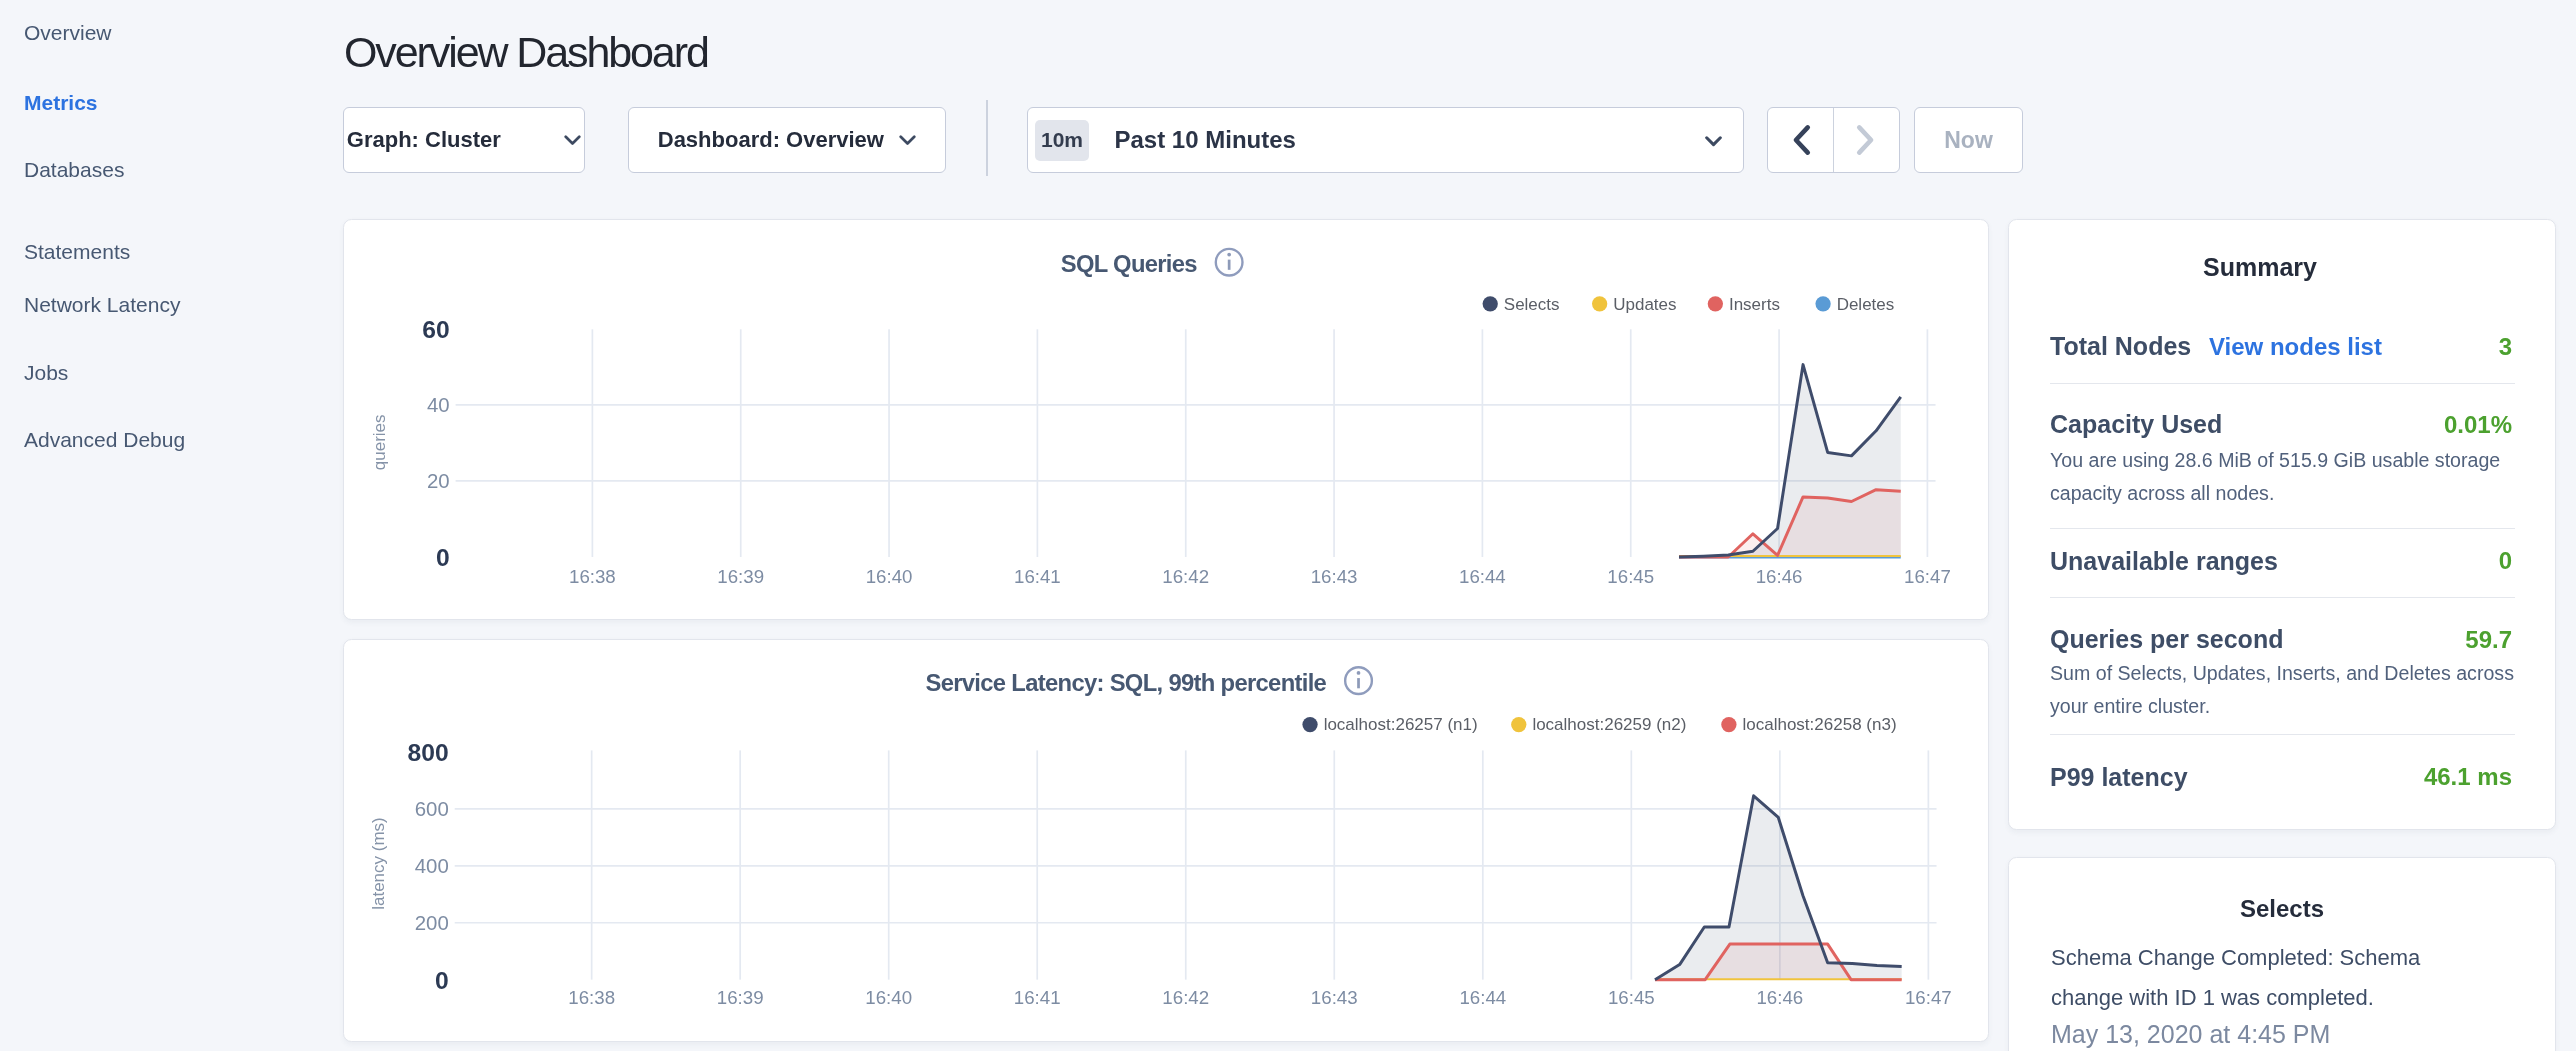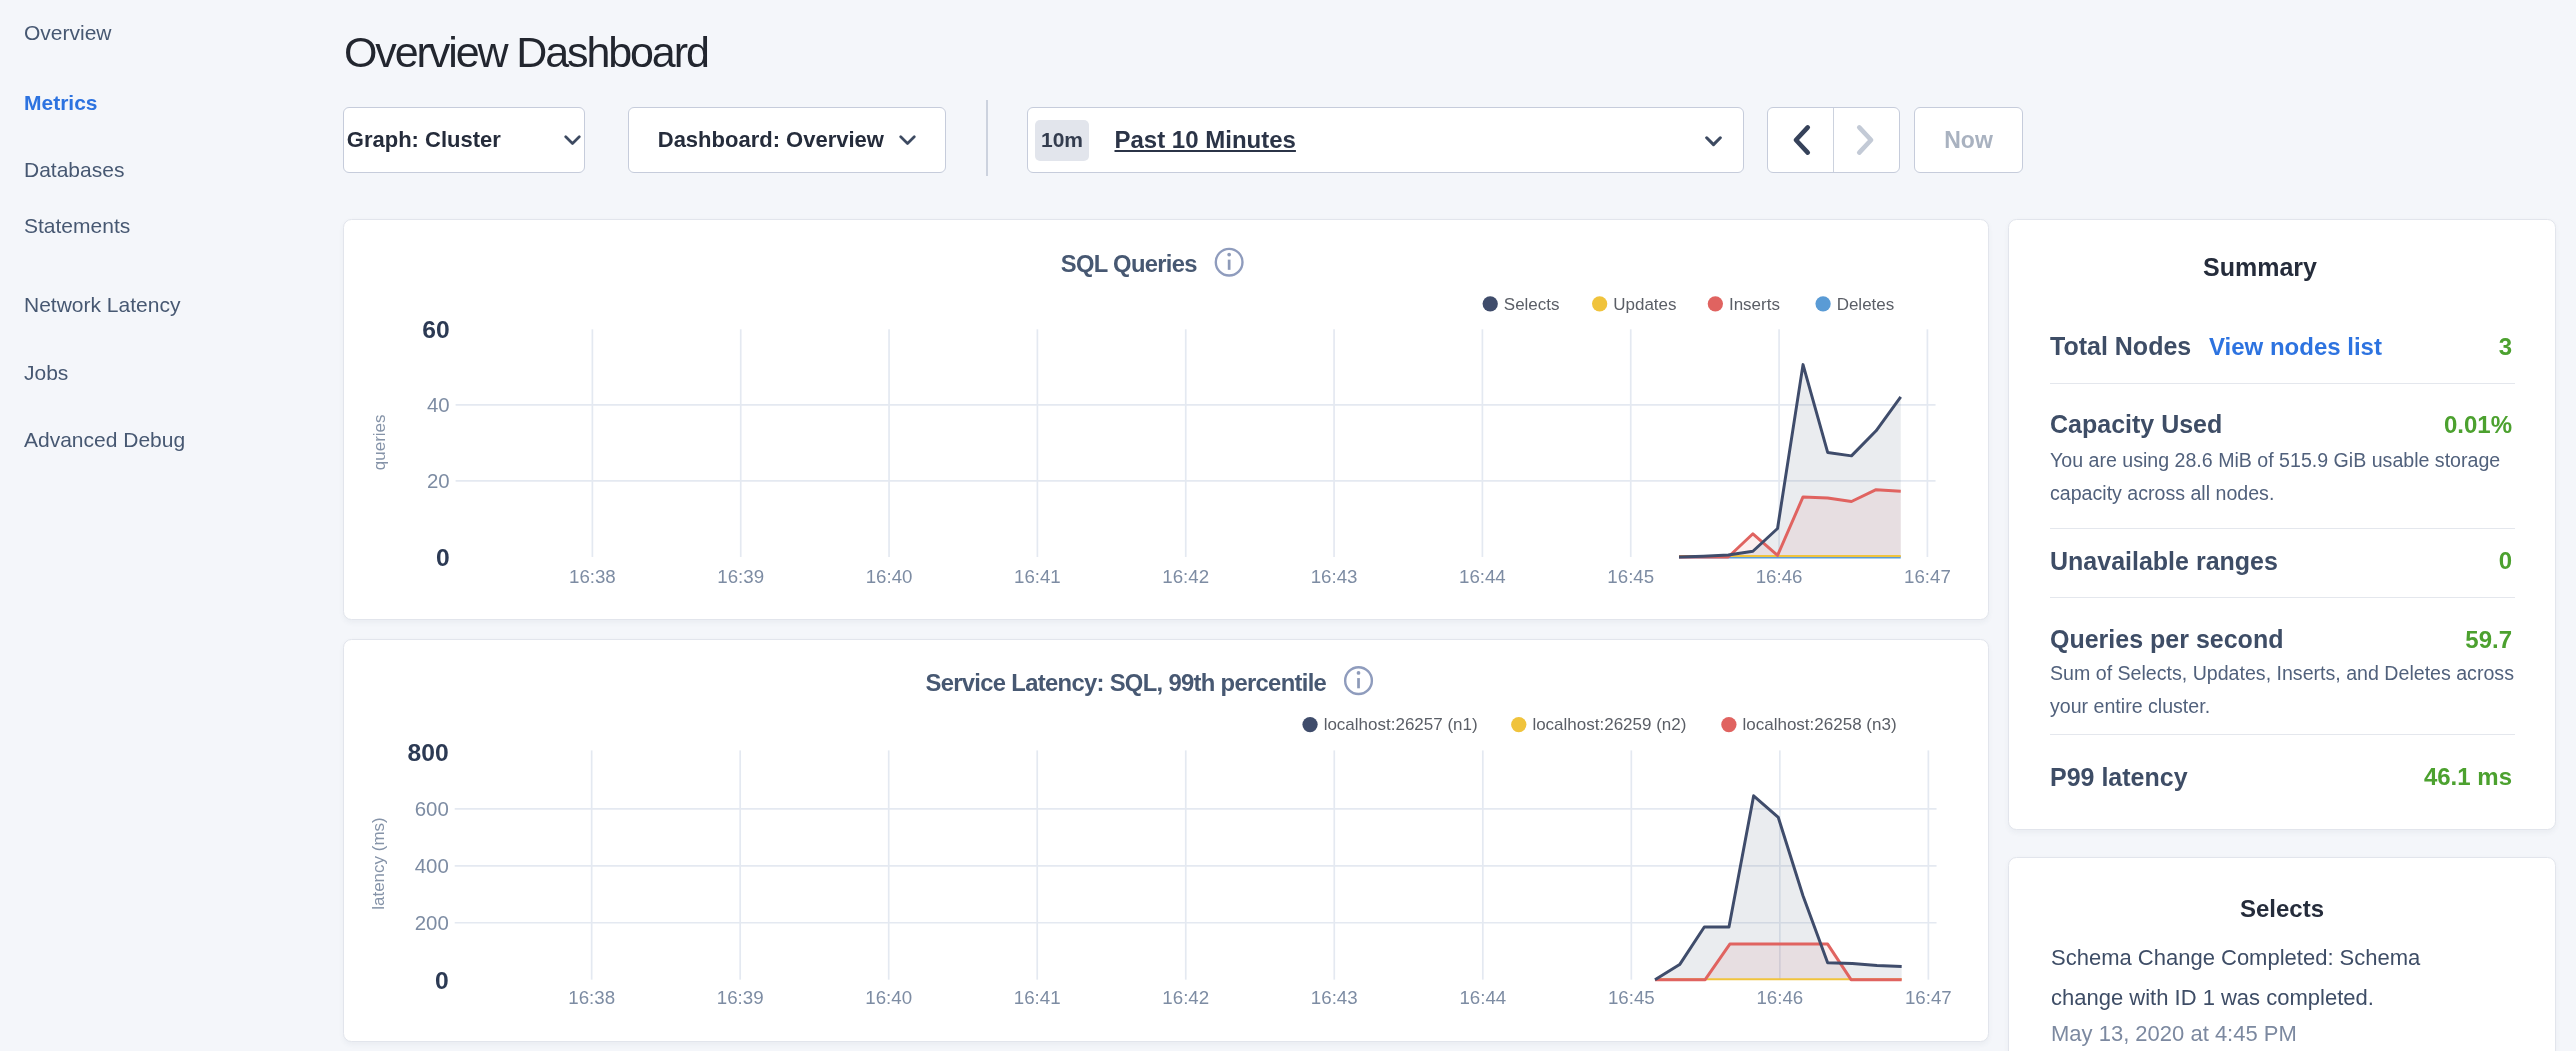--- a/index.html
+++ b/index.html
@@ -16,21 +16,21 @@
   .sumpara { position:absolute; font-size:19.6px; color:#51617c; line-height:33px; }
   .divider { position:absolute; left:2050px; width:465px; height:0.9px; background:#e4e7ed; }
 </style>
 </head>
 <body>
 <div id="page">
 
   <div class="navitem" style="top:22px;">Overview</div>
   <div class="navitem" style="top:92px; color:#2d73e0; font-weight:bold;">Metrics</div>
   <div class="navitem" style="top:159px;">Databases</div>
-  <div class="navitem" style="top:215px;">Statements</div>
+  <div class="navitem" style="top:241px;">Statements</div>
   <div class="navitem" style="top:294px;">Network Latency</div>
   <div class="navitem" style="top:362px;">Jobs</div>
   <div class="navitem" style="top:429px;">Advanced Debug</div>
 
   <div class="abs" style="left:344px; top:31px; font-size:43px; letter-spacing:-2.1px; color:#22262f; line-height:43px;">Overview Dashboard</div>
 
   <div class="ctl" style="left:343px; width:242px;gap:48px;">
     <span class="ctltxt">Graph: Cluster</span>
     <svg width="17" height="11" style="margin-left:15.3px;" viewBox="0 0 20 13">
         <polyline points="2,2 10,10 18,2" fill="none" stroke="#3d4a61" stroke-width="3.2" stroke-linecap="round" stroke-linejoin="round"></polyline>
@@ -38,21 +38,21 @@
   </div>
   <div class="ctl" style="left:628px; width:318px;">
     <span class="ctltxt">Dashboard: Overview</span>
     <svg width="17" height="11" style="margin-left:15.3px;" viewBox="0 0 20 13">
         <polyline points="2,2 10,10 18,2" fill="none" stroke="#3d4a61" stroke-width="3.2" stroke-linecap="round" stroke-linejoin="round"></polyline>
       </svg>
   </div>
   <div class="abs" style="left:986px; top:100px; width:1.7px; height:76px; background:#ccd2de;"></div>
   <div class="ctl" style="left:1027px; width:717px; justify-content:flex-start;">
     <div style="margin-left:7px; width:54px; height:41px; background:#e2e5ec; border-radius:5.1px; display:flex; align-items:center; justify-content:center; font-size:21px; font-weight:bold; color:#333c4e;">10m</div>
-    <span style="margin-left:25.5px; font-size:24px; font-weight:bold; color:#2b3447;text-decoration:underline;">Past 10 Minutes</span>
+    <span style="margin-left:25.5px; font-size:24px; font-weight:bold; color:#2b3447;">Past 10 Minutes</span>
     <svg width="17" height="12" viewBox="0 0 20 14" style="position:absolute; left:677px; top:28px;">
         <polyline points="2,2 10,10 18,2" fill="none" stroke="#3d4a61" stroke-width="3.6" stroke-linecap="round" stroke-linejoin="round"></polyline>
       </svg>
   </div>
   <div class="ctl" style="left:1767px; width:133px; padding:0;">
     <div style="width:65px; height:100%; display:flex; align-items:center; justify-content:center; border-right:1.7px solid #ccd2de;">
       <svg width="22" height="32" viewBox="0 0 26 38">
           <polyline points="21,4 7,19 21,34" fill="none" stroke="#36425a" stroke-width="5.5" stroke-linecap="round" stroke-linejoin="round"></polyline>
         </svg>
     </div>
@@ -186,16 +186,16 @@
   <div class="sumval" style="top:628px;">59.7</div>
   <div class="sumpara" style="left:2050px; top:657px;">Sum of Selects, Updates, Inserts, and Deletes across<br>your entire cluster.</div>
   <div class="divider" style="top:734px;"></div>
 
   <div class="sumhead" style="left:2050px; top:765px;">P99 latency</div>
   <div class="sumval" style="top:765px;">46.1 ms</div>
 
   <div class="card" style="left:2008px; top:857px; width:548px; height:255px;"></div>
   <div class="abs" style="left:2008px; top:897px; width:548px; text-align:center; font-size:24px; font-weight:bold; color:#252c3b; line-height:24px;">Selects</div>
   <div class="abs" style="left:2051px; top:938px; font-size:22px; color:#3e4d66; line-height:40px;">Schema Change Completed: Schema<br>change with ID 1 was completed.</div>
-  <div class="abs" style="left:2051px; top:1023px; font-size:22px; color:#7c89a0; line-height:22px;">May 13, 2020 at 4:45 PM</div>
+  <div class="abs" style="left:2051px; top:1023px; font-size:25px; color:#7c89a0; line-height:22px;">May 13, 2020 at 4:45 PM</div>
 
 </div>
 
 
 </body></html>

